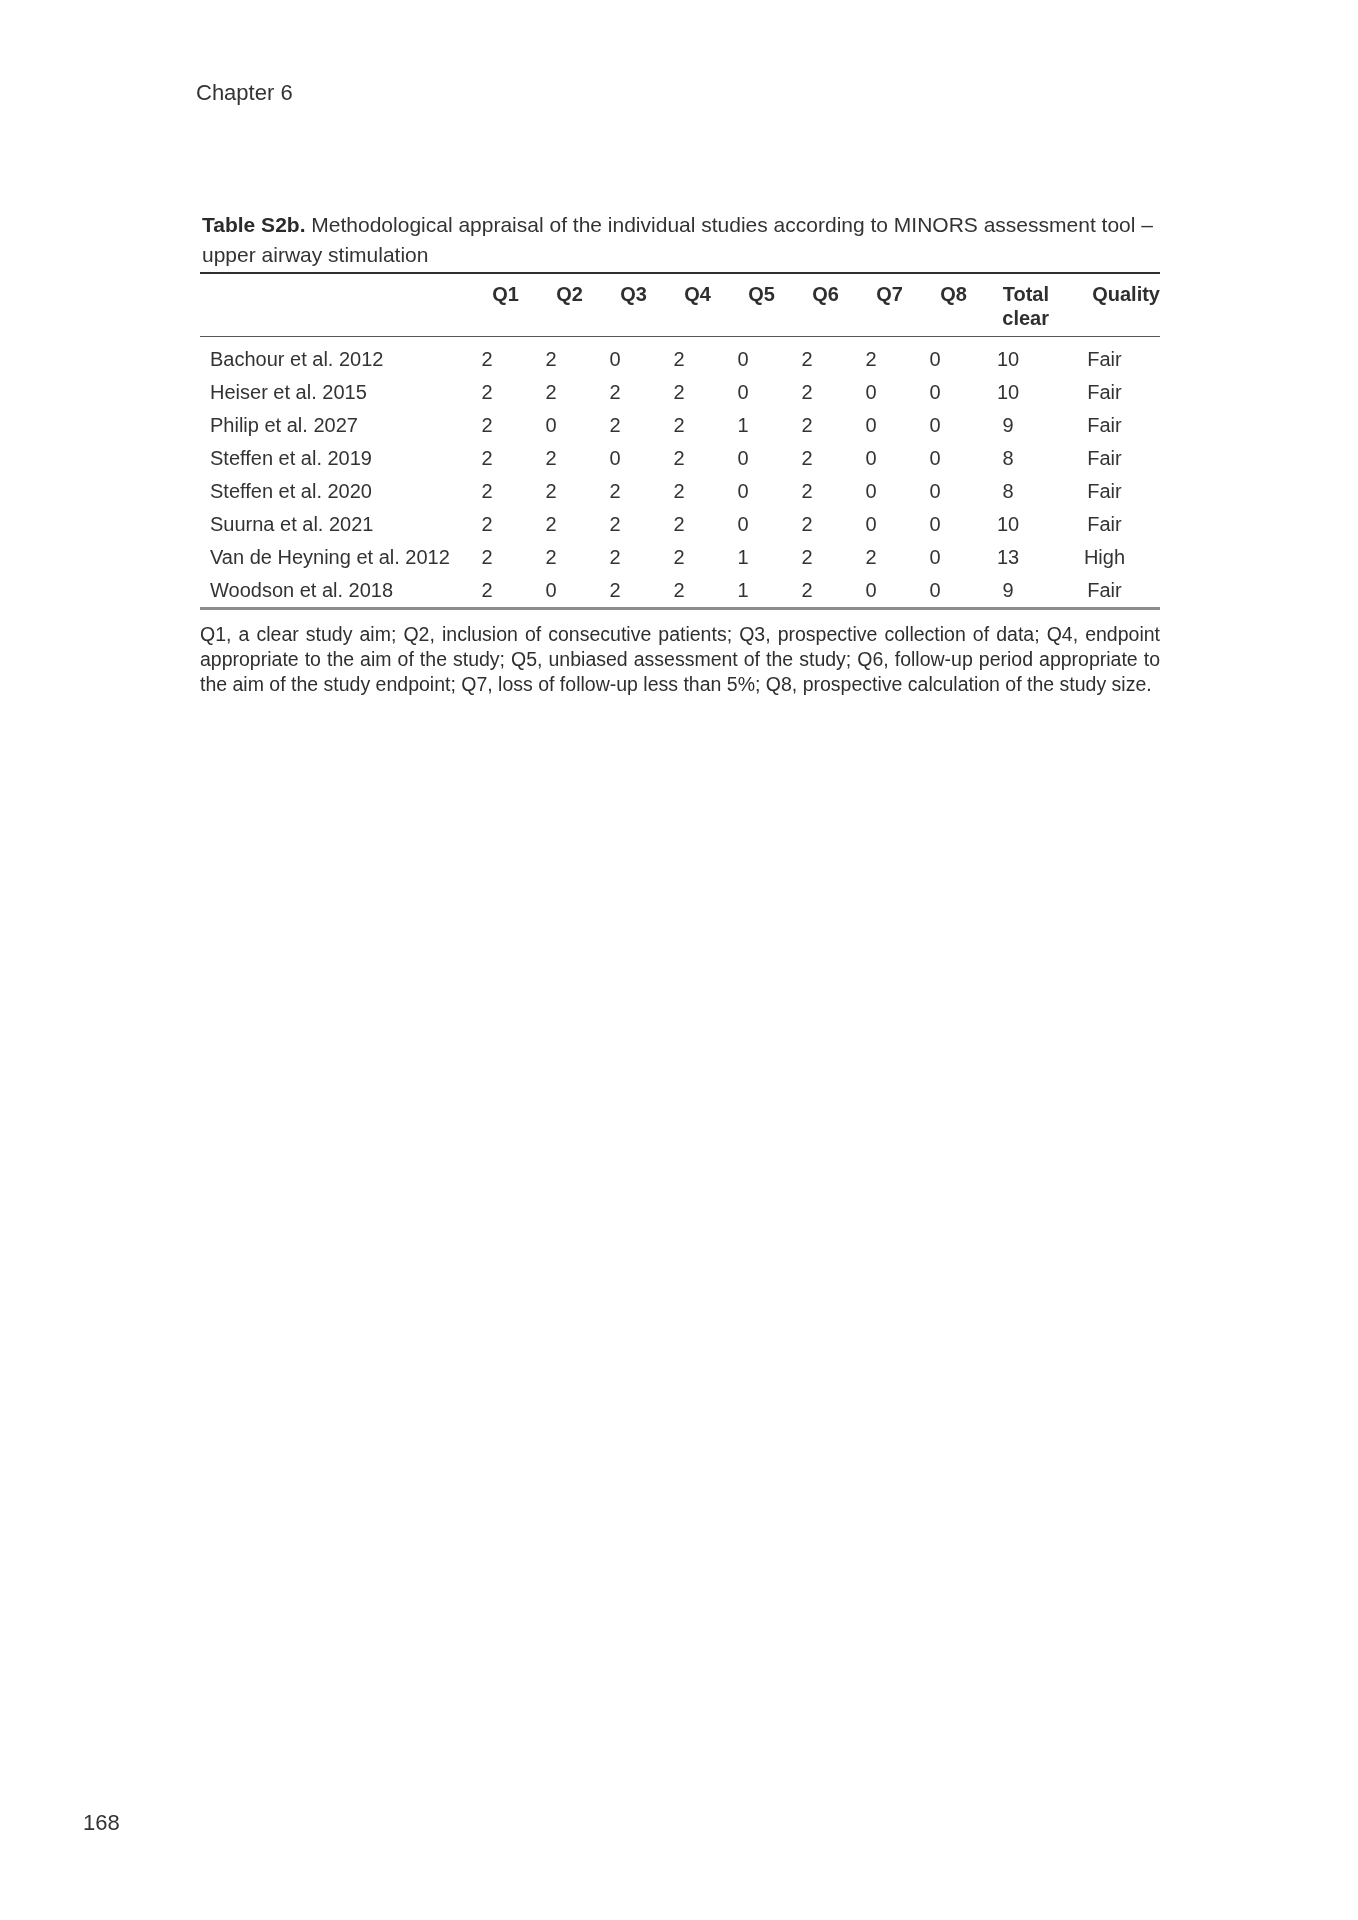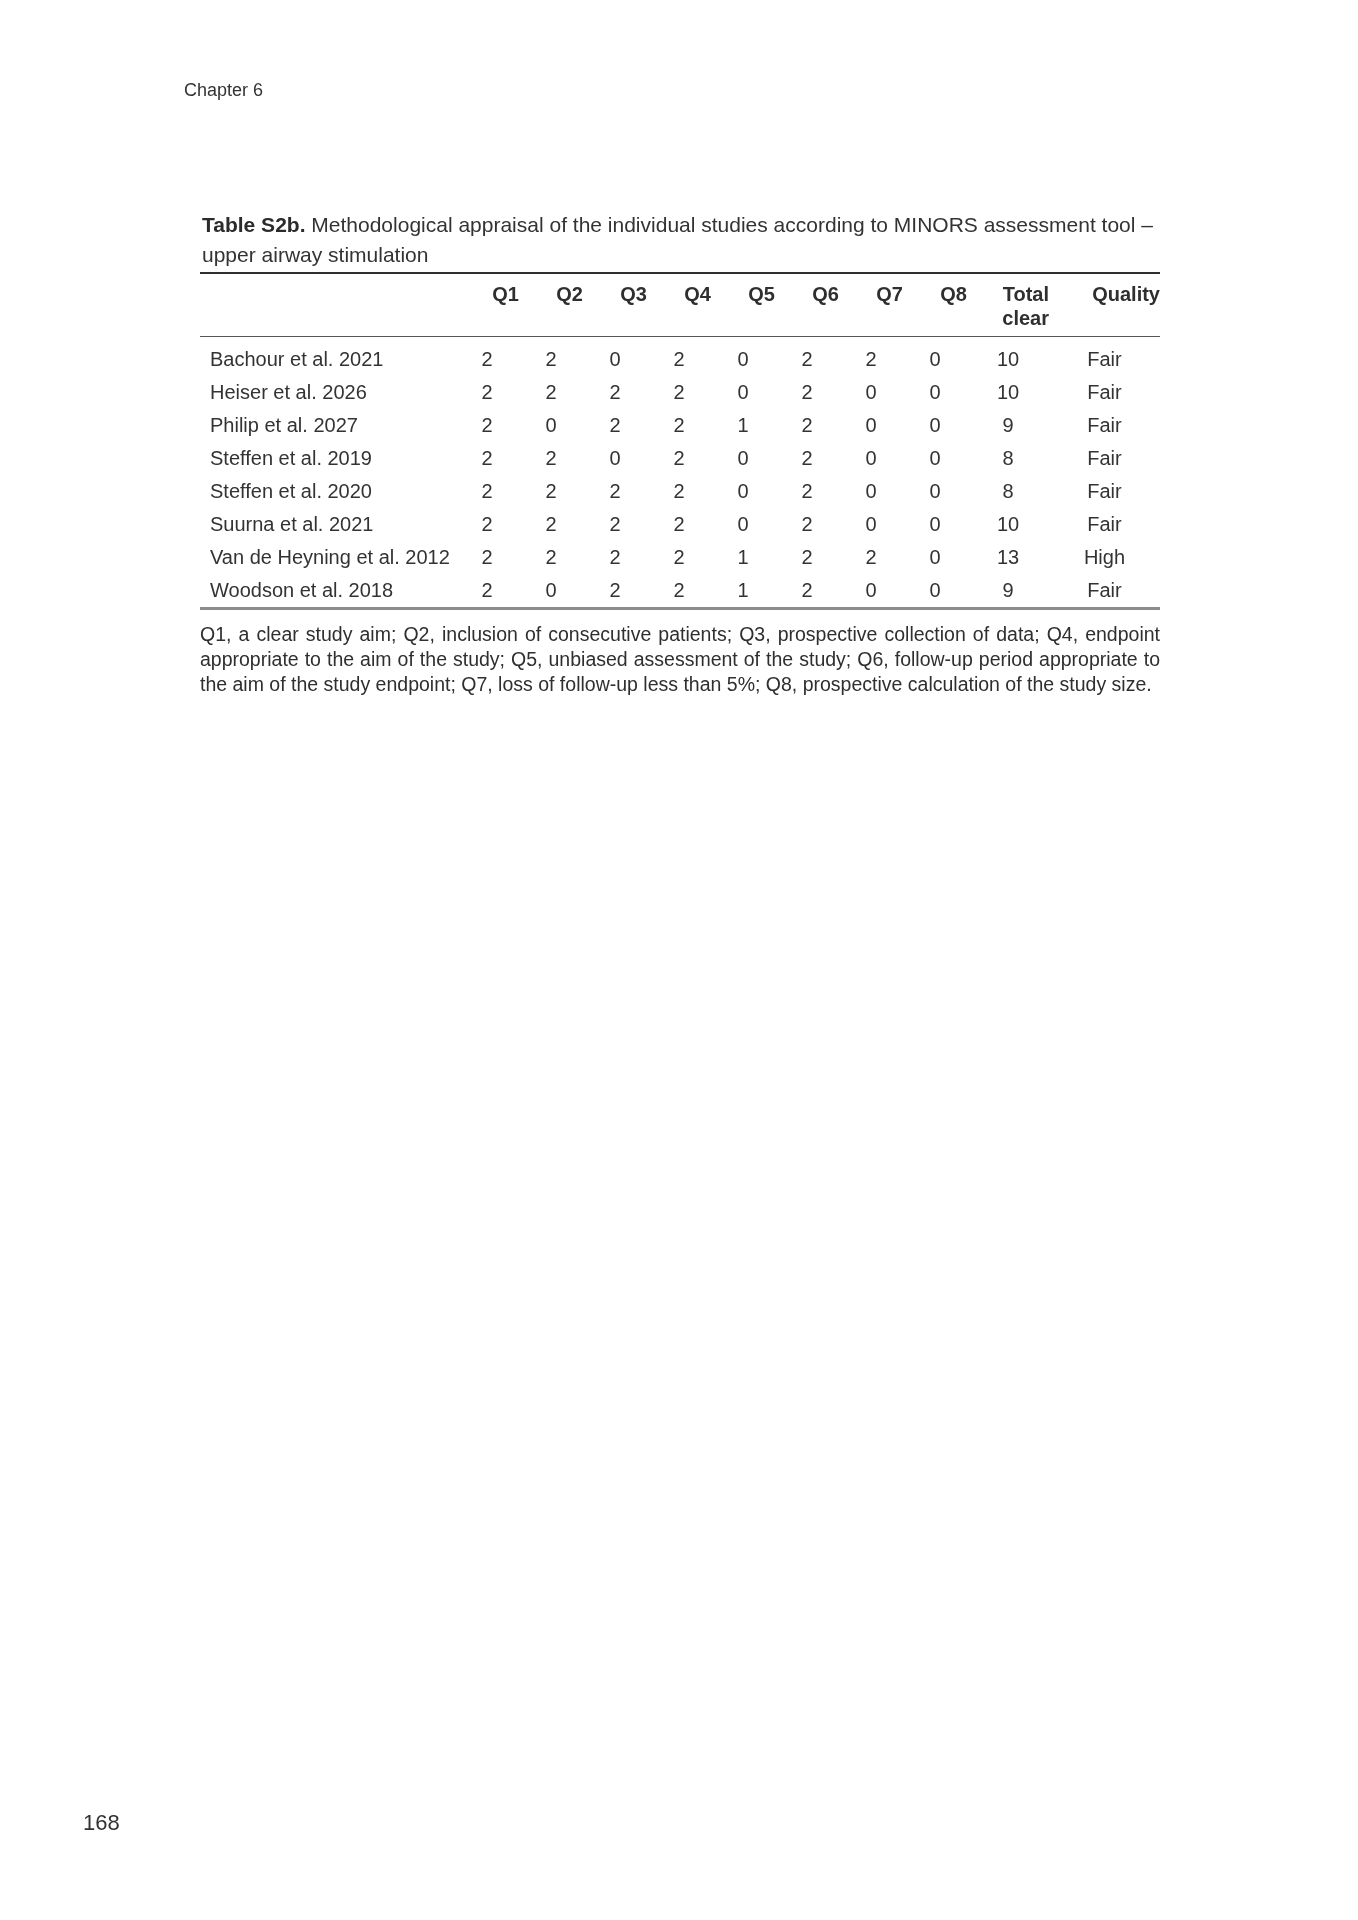--- a/index.html
+++ b/index.html
@@ -11,23 +11,23 @@
     position: relative;
     width: 1358px;
     height: 1920px;
     background: #ffffff;
     font-family: "Liberation Sans", "DejaVu Sans", sans-serif;
     color: #333333;
     overflow: hidden;
   }
   .running-header {
     position: absolute;
-    left: 184px;
+    left: 196px;
     top: 80px;
-    font-size: 18px;
+    font-size: 22px;
     color: #333333;
   }
   .content {
     position: absolute;
     left: 200px;
     top: 210px;
     width: 960px;
   }
   .caption {
     margin: 0 0 0 2px;
@@ -126,34 +126,34 @@
           <th>Q5</th>
           <th>Q6</th>
           <th>Q7</th>
           <th>Q8</th>
           <th>Total clear</th>
           <th>Quality</th>
         </tr>
       </thead>
       <tbody>
           <tr>
-            <td class="study">Bachour et al. 2021</td>
+            <td class="study">Bachour et al. 2012</td>
             <td class="num">2</td>
             <td class="num">2</td>
             <td class="num">0</td>
             <td class="num">2</td>
             <td class="num">0</td>
             <td class="num">2</td>
             <td class="num">2</td>
             <td class="num">0</td>
             <td class="num">10</td>
             <td class="num">Fair</td>
           </tr>
           <tr>
-            <td class="study">Heiser et al. 2026</td>
+            <td class="study">Heiser et al. 2015</td>
             <td class="num">2</td>
             <td class="num">2</td>
             <td class="num">2</td>
             <td class="num">2</td>
             <td class="num">0</td>
             <td class="num">2</td>
             <td class="num">0</td>
             <td class="num">0</td>
             <td class="num">10</td>
             <td class="num">Fair</td>

